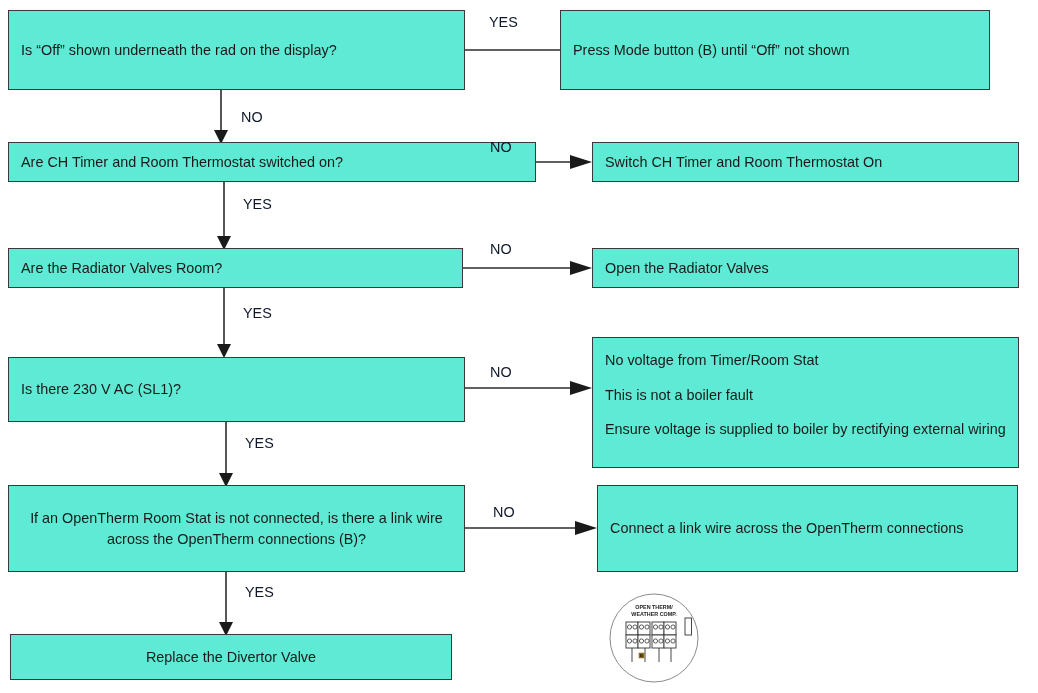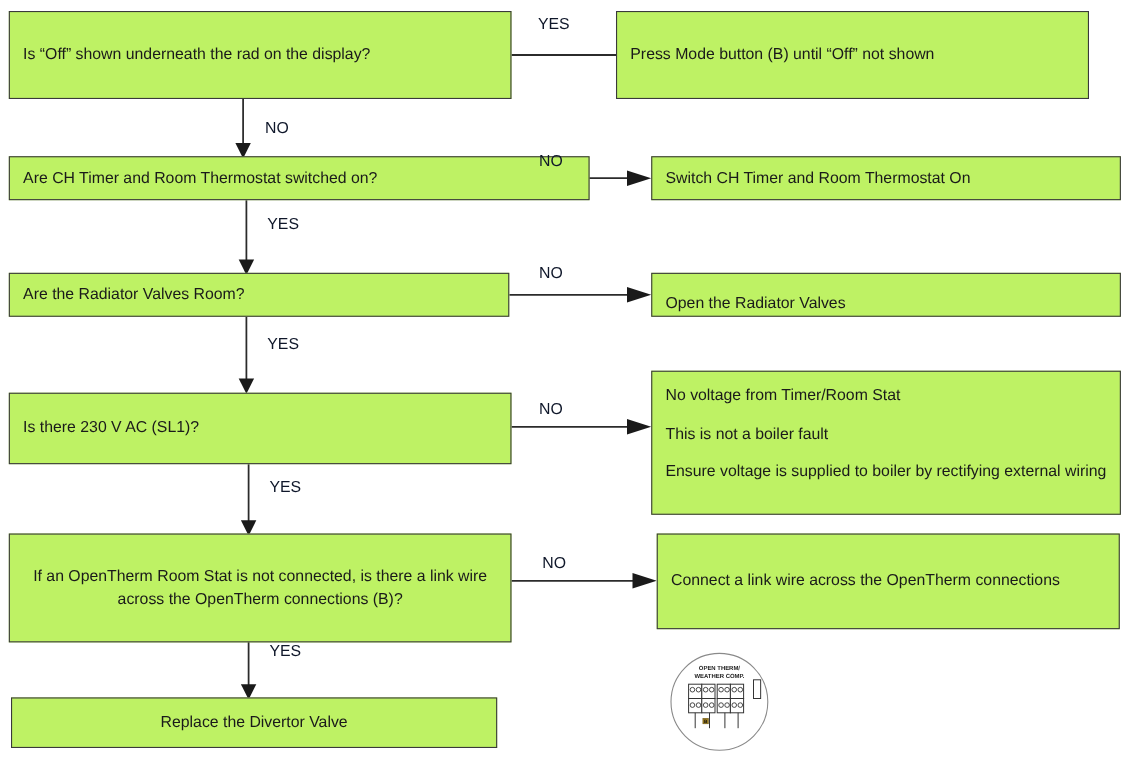--- a/index.html
+++ b/index.html
@@ -16,21 +16,21 @@
   }
   #flowchart {
     position: relative;
     width: 1038px;
     height: 693px;
   }
   .node {
     position: absolute;
     box-sizing: border-box;
     border: 1.6px solid #3a3a3a;
-    background: #bef264;
+    background: #5eead4;
     display: flex;
     align-items: center;
     font-size: 14.4px;
     line-height: 1.45;
     color: #1a1a1a;
   }
   .node.left-pad {
     padding-left: 12px;
     padding-right: 10px;
     justify-content: flex-start;
@@ -132,37 +132,37 @@
   </div>
 
   <div class="node left-pad" style="left:8px; top:248px; width:455px; height:40px;">
     <span>Are the Radiator Valves Room?</span>
   </div>
 
   <div class="node left-pad" style="left:8px; top:357px; width:457px; height:65px;">
     <span>Is there 230 V AC (SL1)?</span>
   </div>
 
-  <div class="node center" style="left:8px; top:485px; width:457px; height:99px;text-align:center;">
+  <div class="node center" style="left:8px; top:485px; width:457px; height:87px;text-align:center;">
     <span>If an OpenTherm Room Stat is not connected, is there a link wire across the OpenTherm connections (B)?</span>
   </div>
 
   <div class="node center" style="left:10px; top:634px; width:442px; height:46px;text-align:center;">
     <span>Replace the Divertor Valve</span>
   </div>
 
   <div class="node left-pad" style="left:560px; top:10px; width:430px; height:80px;">
     <span>Press Mode button (B) until “Off” not shown</span>
   </div>
 
   <div class="node left-pad" style="left:592px; top:142px; width:427px; height:40px;">
     <span>Switch CH Timer and Room Thermostat On</span>
   </div>
 
-  <div class="node left-pad" style="left:592px; top:248px; width:427px; height:40px;align-items:flex-end;">
+  <div class="node left-pad" style="left:592px; top:248px; width:427px; height:40px;">
     <span>Open the Radiator Valves</span>
   </div>
 
   <div class="node left-pad" style="left:592px; top:337px; width:427px; height:131px;">
     <div class="lines">
       <p>No voltage from Timer/Room Stat</p>
       <p>This is not a boiler fault</p>
       <p>Ensure voltage is supplied to boiler by rectifying external wiring</p>
     </div>
   </div>

